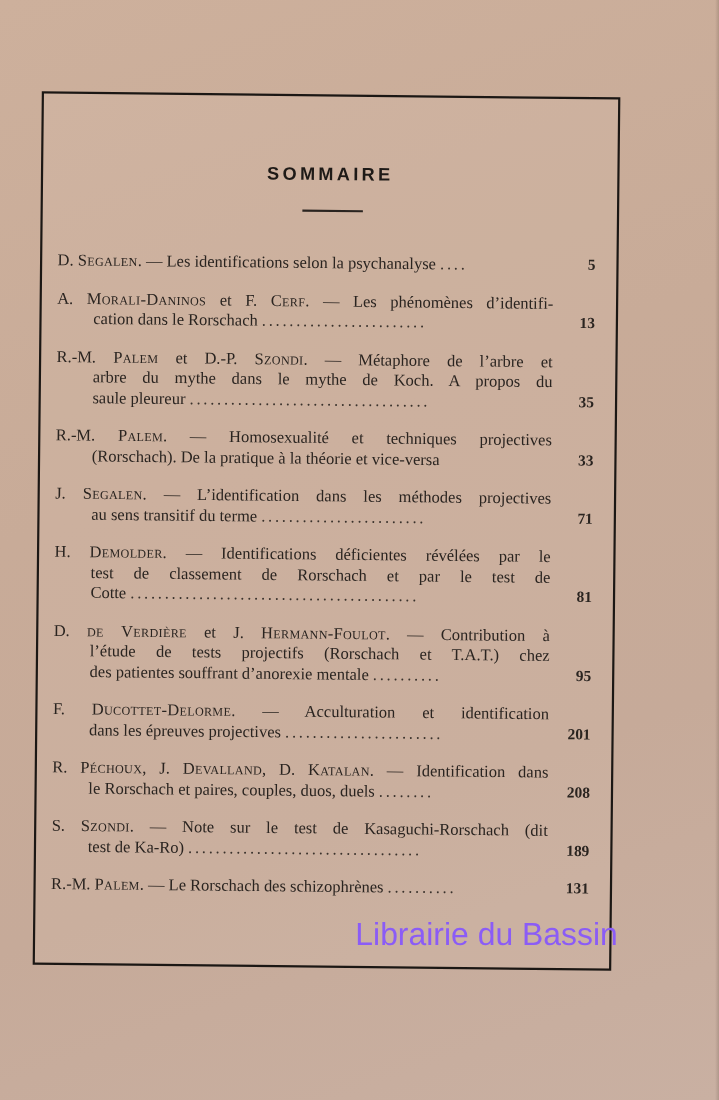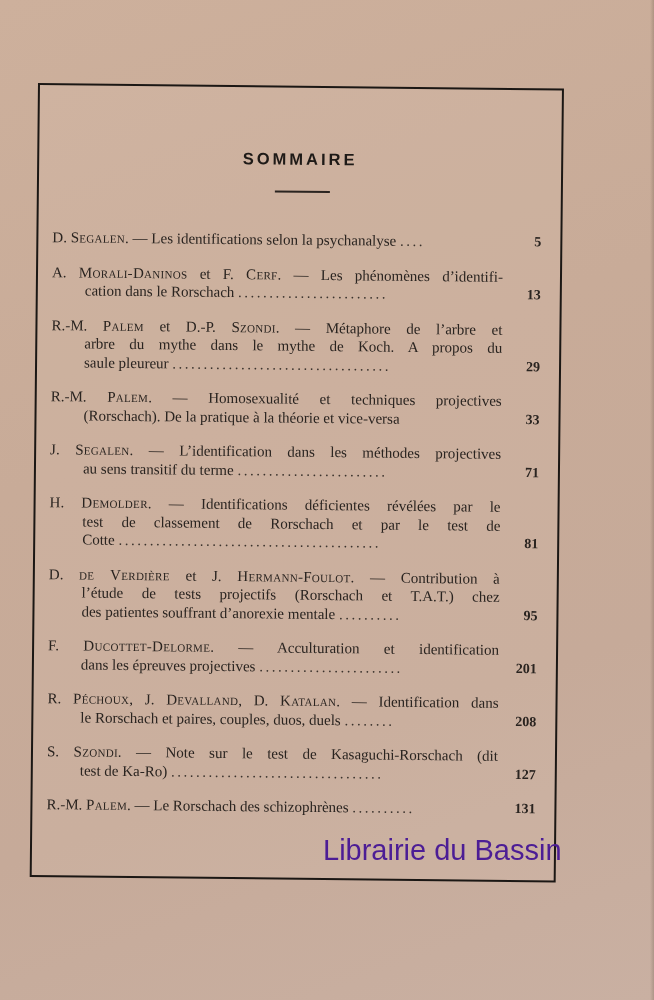--- a/index.html
+++ b/index.html
@@ -96,21 +96,21 @@
       font-weight: bold;
       font-size: 14px;
       color: #2a2420;
     }
     .watermark {
       position: absolute;
       left: 323px;
       top: 834px;
       font-family: "Liberation Sans", "DejaVu Sans", sans-serif;
       font-size: 29px;
-      color: #4c1d95;
+      color: #8b5cf6;
       letter-spacing: 0px;
       white-space: nowrap;
     }
   </style>
 </head>
 <body>
 
 <div class="page-edge"></div>
 
 <div class="frame">
@@ -139,21 +139,21 @@
     <div class="entry">
       <span class="line justify">
         <span>R.-M. </span><span class="author">Palem</span><span> et D.-P. </span><span class="author">Szondi</span><span>. — </span><span>Métaphore de l’arbre et</span>
       </span>
       <span class="line cont justify">
         <span>arbre du mythe dans le mythe de Koch. A propos du</span>
       </span>
       <span class="line cont">
         <span>saule pleureur</span> <span class="dots">...................................</span>
       </span>
-      <span class="page-num">29</span>
+      <span class="page-num">35</span>
     </div>
 
     <div class="entry">
       <span class="line justify">
         <span>R.-M. </span><span class="author">Palem</span><span>. — </span><span>Homosexualité et techniques projectives</span>
       </span>
       <span class="line cont">
         <span>(Rorschach). De la pratique à la théorie et vice-versa</span>
       </span>
       <span class="page-num">33</span>
@@ -215,21 +215,21 @@
       <span class="page-num">208</span>
     </div>
 
     <div class="entry">
       <span class="line justify">
         <span>S. </span><span class="author">Szondi</span><span>. — </span><span>Note sur le test de Kasaguchi-Rorschach (dit</span>
       </span>
       <span class="line cont">
         <span>test de Ka-Ro)</span> <span class="dots">..................................</span>
       </span>
-      <span class="page-num">127</span>
+      <span class="page-num">189</span>
     </div>
 
     <div class="entry">
       <span class="line">
         <span>R.-M. </span><span class="author">Palem</span><span>. — </span><span>Le Rorschach des schizophrènes</span> <span class="dots">..........</span>
       </span>
       <span class="page-num">131</span>
     </div>
 
   </div>

